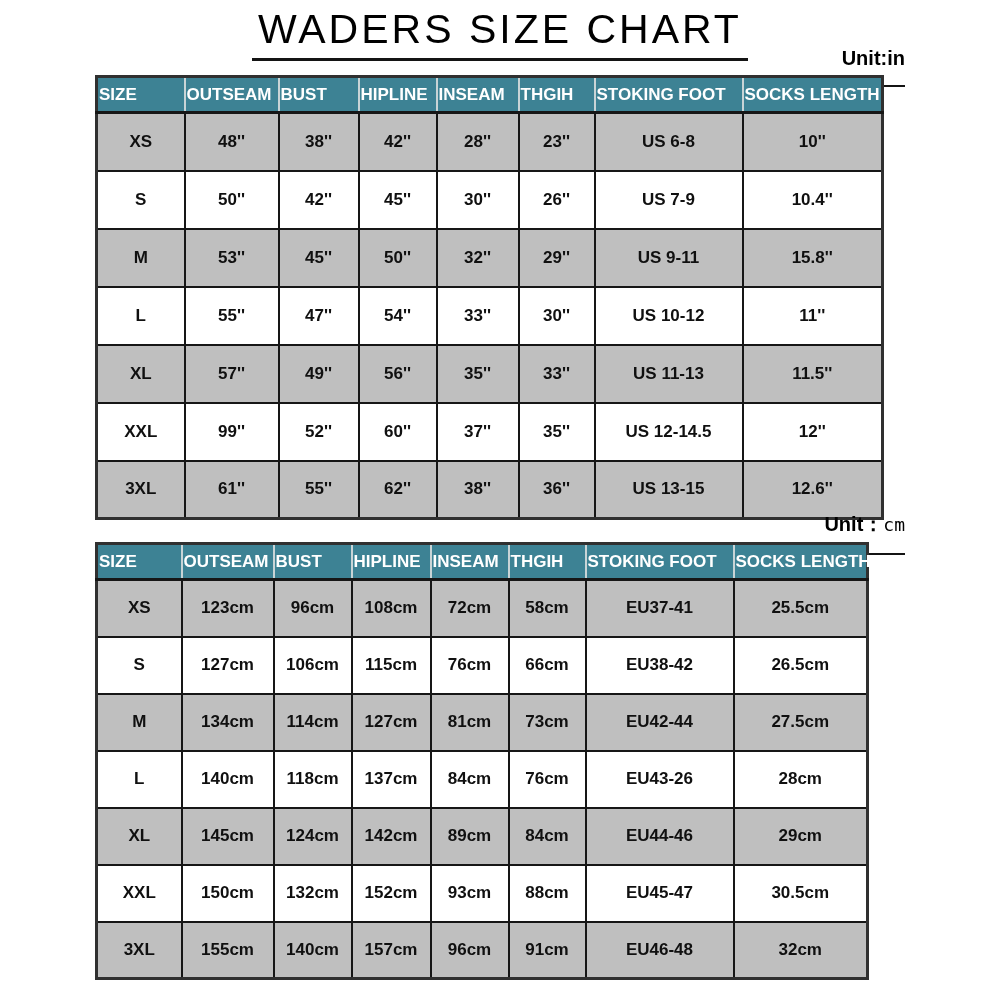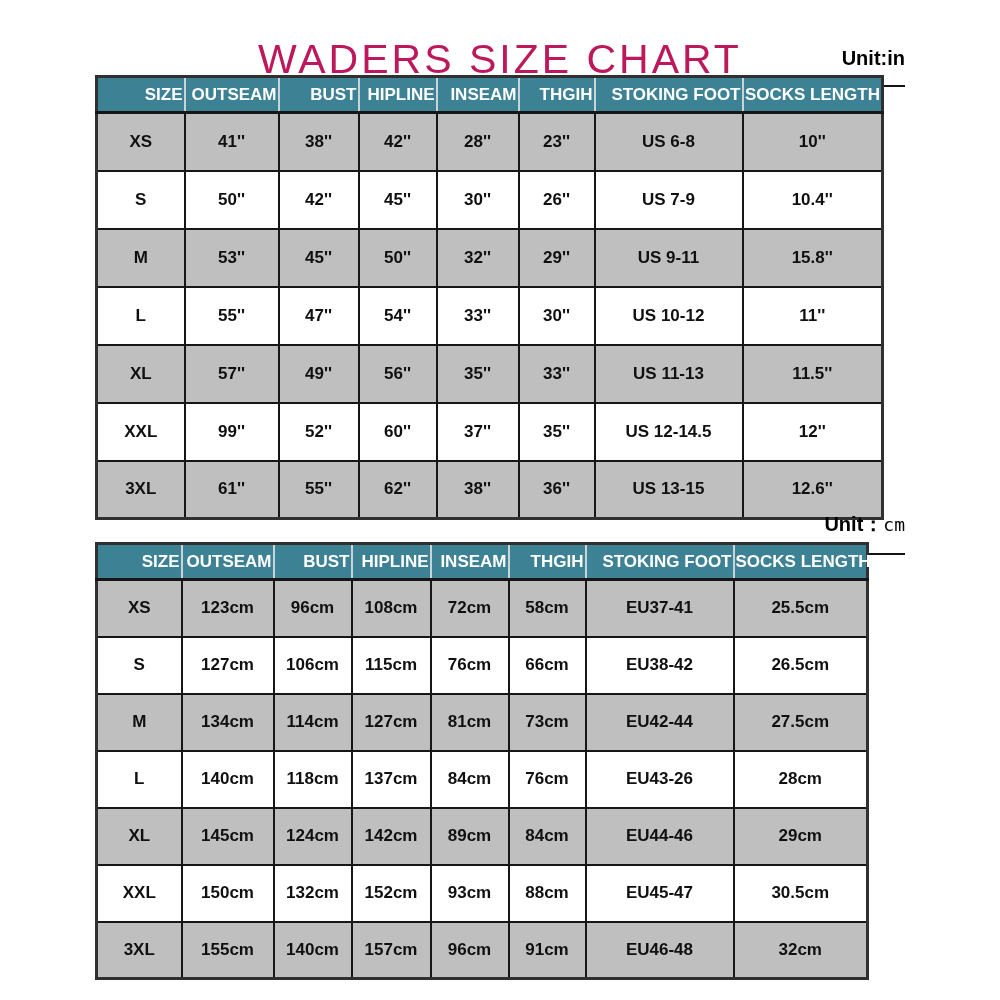--- a/index.html
+++ b/index.html
@@ -13,25 +13,24 @@
   }
   .title-wrap {
     position: absolute; top: 6px; left: 0; width: 1000px;
     text-align: center;
   }
   .title {
     display: inline-block;
     font-size: 41px;
     font-weight: normal;
     letter-spacing: 3px;
-    color: #be185d;
+    color: #000000;
     border-bottom: 3px solid #141414;
     padding: 0 6px 5px 6px;
     white-space: nowrap;
-    margin-top: 30px;
   }
   .unit-label {
     position: absolute;
     right: 95px;
     font-size: 20px;
     font-weight: bold;
     border-bottom: 2px solid #141414;
     padding-bottom: 15px;
     white-space: nowrap;
   }
@@ -49,21 +48,21 @@
     background: #fff;
   }
   th {
     background: #3d8294;
     color: #ffffff;
     font-size: 17px;
     font-weight: bold;
     border-left: 2px solid #c9d4d6;
     border-right: 2px solid #c9d4d6;
     border-bottom: 3px solid #161616;
-    text-align: right;
+    text-align: left;
     vertical-align: middle;
     padding: 0 1px;
     white-space: nowrap;
   }
   td {
     font-size: 17px;
     font-weight: bold;
     color: #101010;
     border: 2px solid #161616;
     text-align: center;
@@ -100,21 +99,21 @@
         <th class="c3">HIPLINE</th>
         <th class="c4">INSEAM</th>
         <th class="c5">THGIH</th>
         <th class="c6">STOKING FOOT</th>
         <th class="c7">SOCKS LENGTH</th>
       </tr>
     </thead>
   <tbody>
       <tr class="alt">
         <td class="c0">XS</td>
-        <td class="c1">41''</td>
+        <td class="c1">48''</td>
         <td class="c2">38''</td>
         <td class="c3">42''</td>
         <td class="c4">28''</td>
         <td class="c5">23''</td>
         <td class="c6">US 6-8</td>
         <td class="c7">10''</td>
       </tr>
       <tr>
         <td class="c0">S</td>
         <td class="c1">50''</td>

